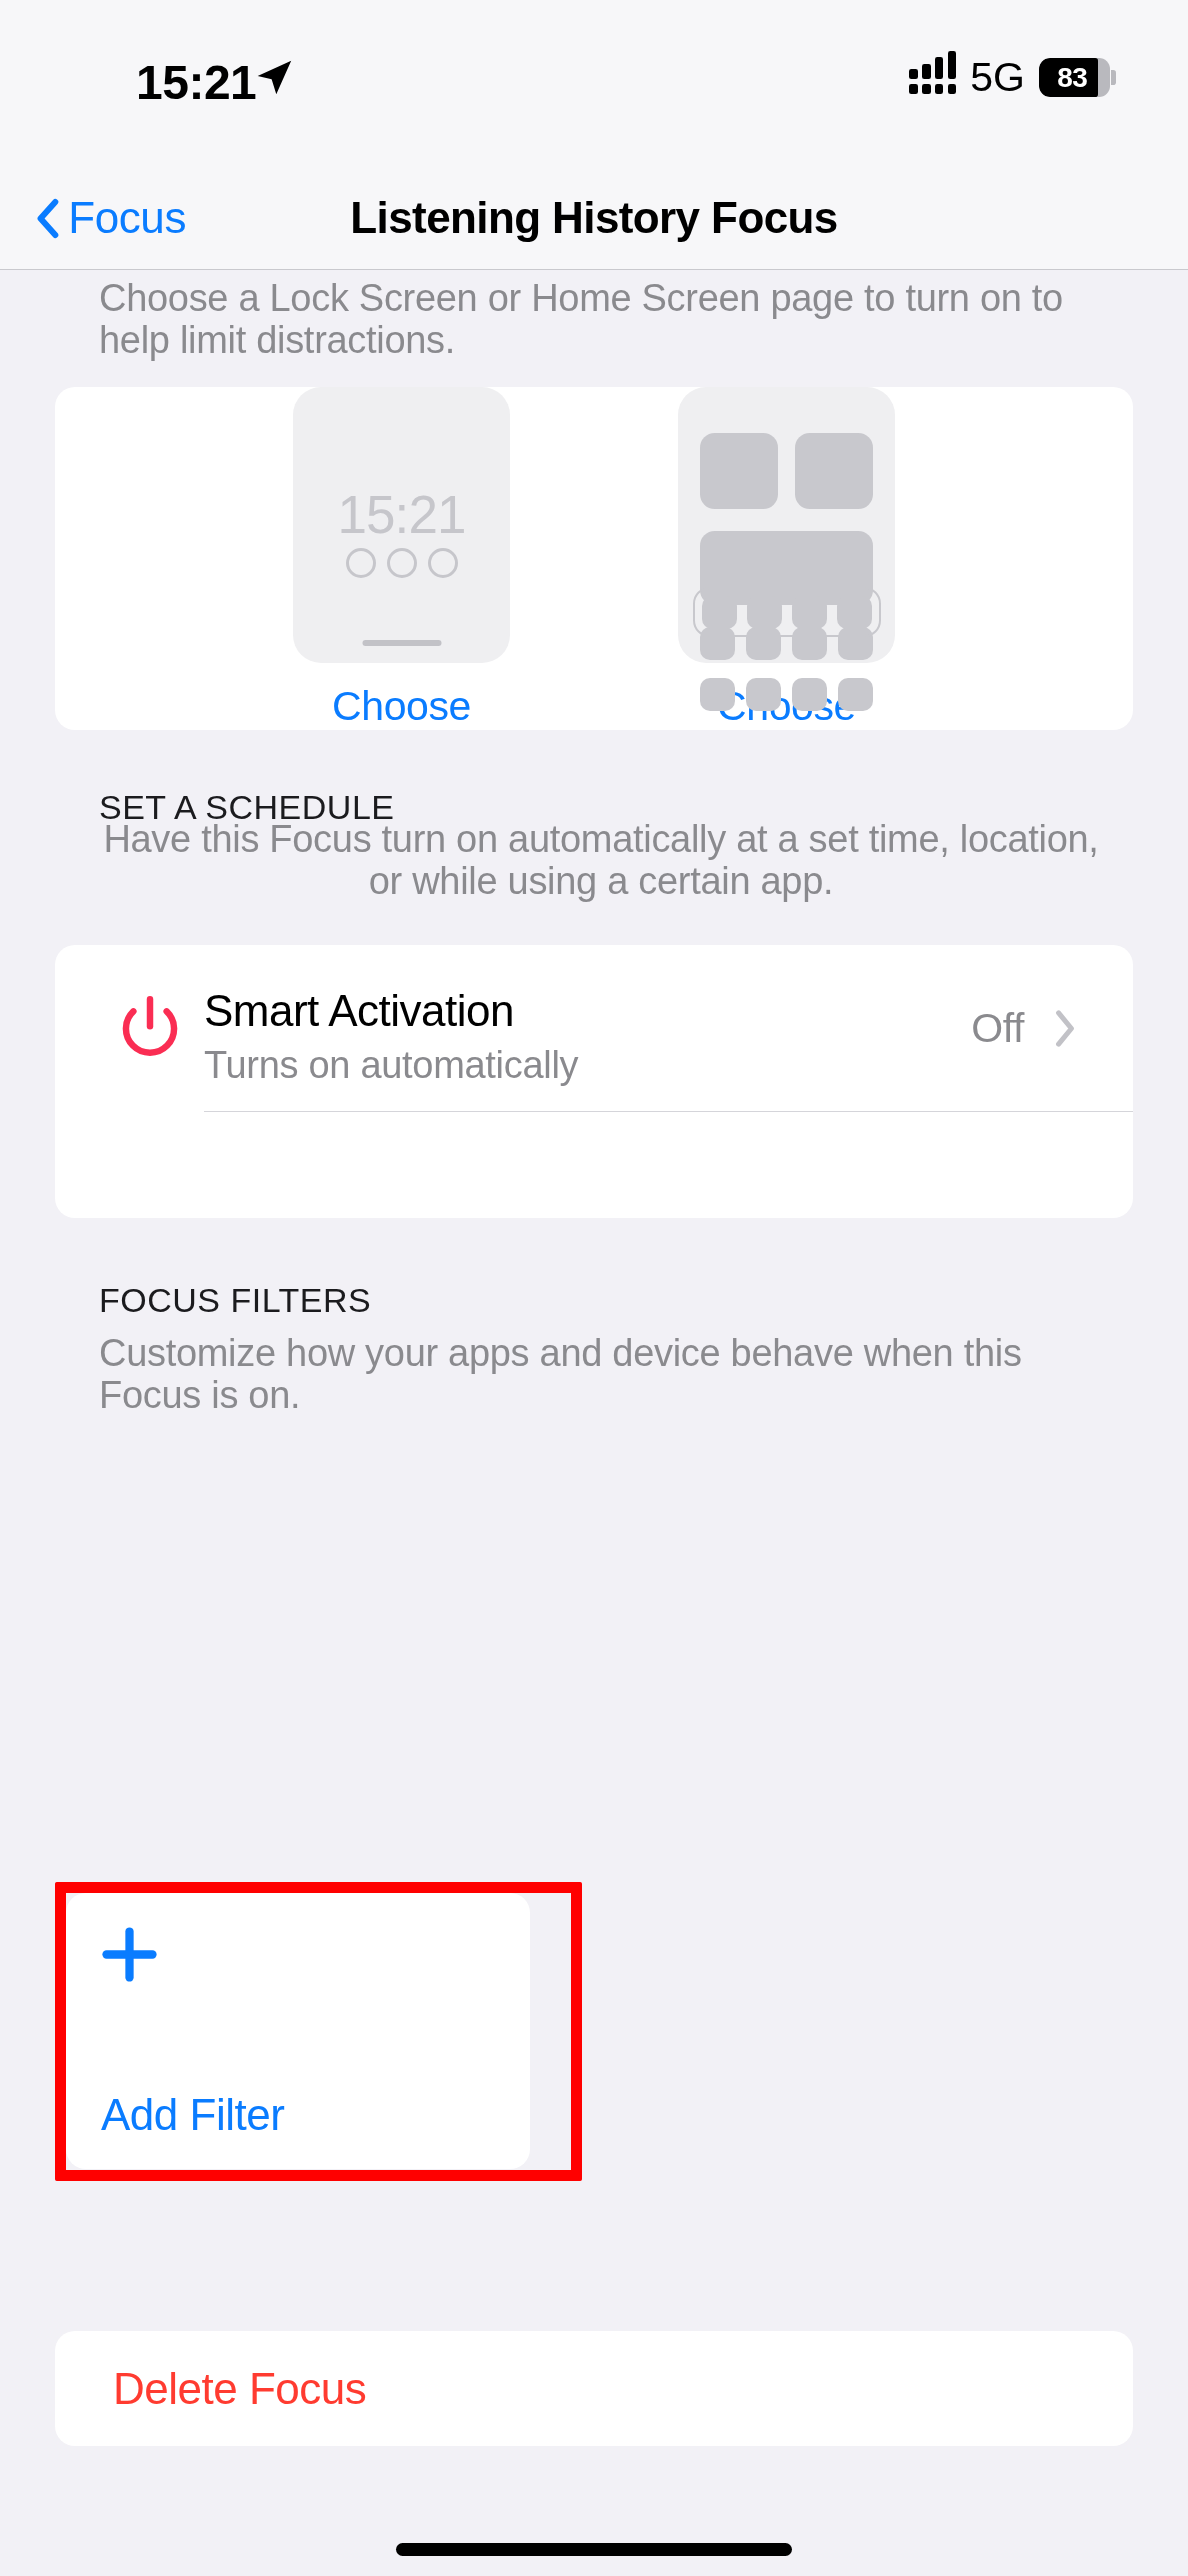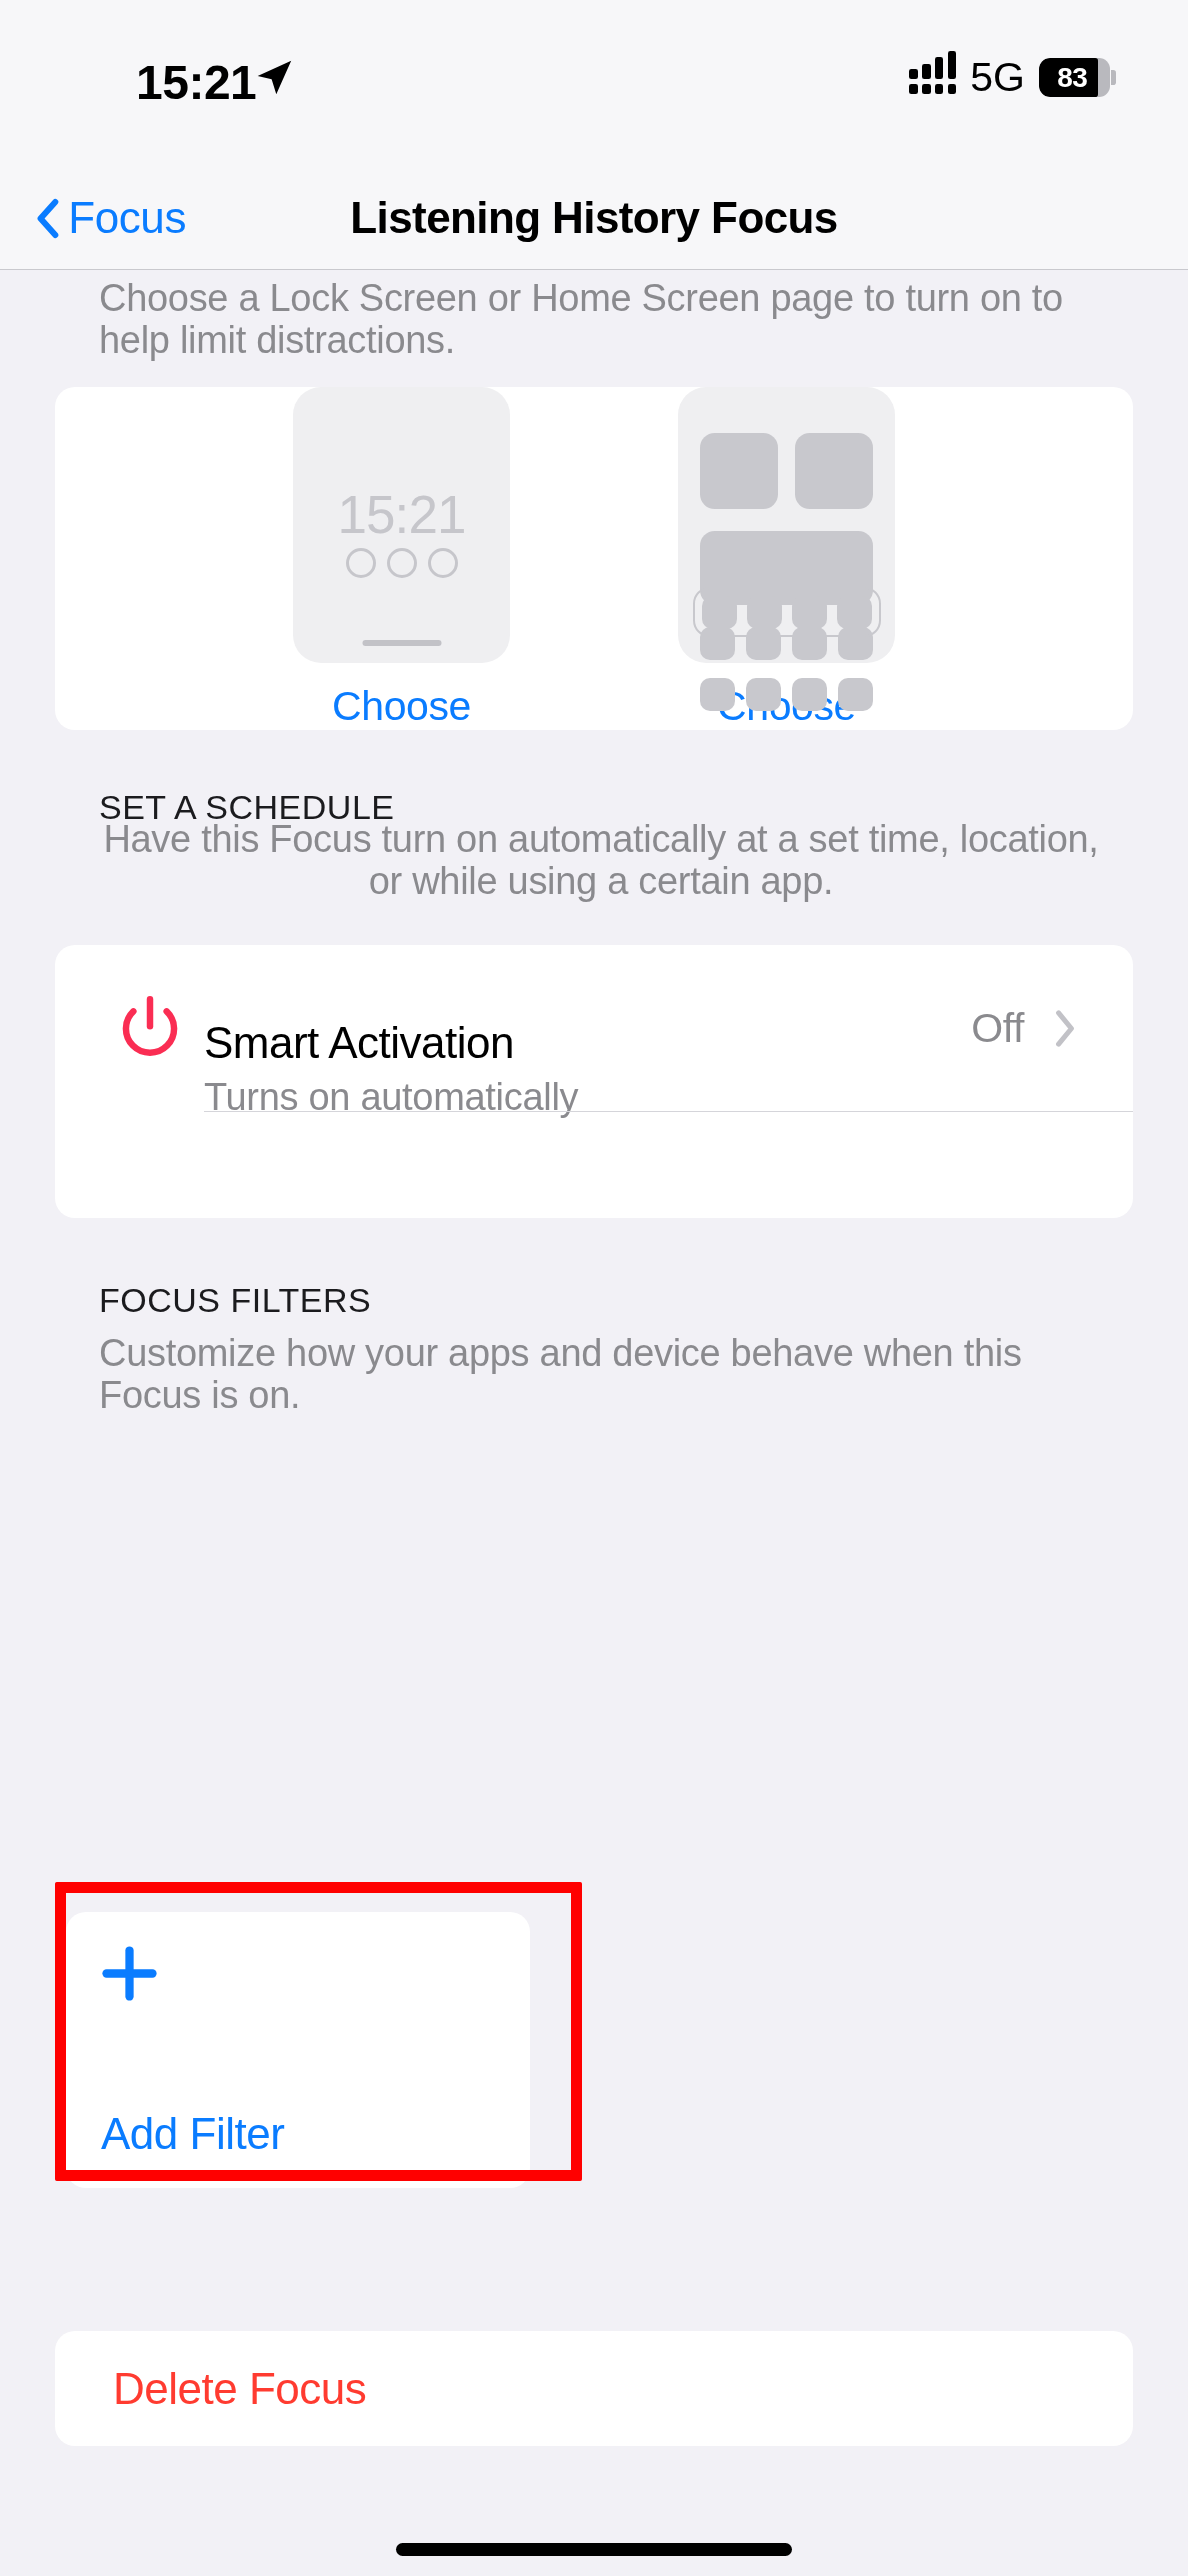--- a/index.html
+++ b/index.html
@@ -133,21 +133,21 @@
   .hs-dock-icon { width:35px; height:33px; border-radius:10px; background:#C8C8CD; }
 
   
   #schedule-card { left:55px; top:675px; width:1078px; height:273px; }
   .row-sa {
     position:absolute; left:0; top:0; width:1078px; height:166px;
     display:flex; align-items:center; cursor:pointer;
   }
   .sa-icon { position:absolute; left:58px; top:46px; width:74px; height:74px; }
   .sa-texts { position:absolute; left:149px; top:39px; }
-  .sa-title { font-size:44px; color:#000; letter-spacing:-0.5px; line-height:53px;margin-top:32px; }
+  .sa-title { font-size:44px; color:#000; letter-spacing:-0.5px; line-height:53px; }
   .sa-sub { font-size:38px; color:#8A8A8E; letter-spacing:-0.3px; line-height:48px; margin-top:3.7px; }
   .sa-value {
     position:absolute; right:109px; top:0; height:166px;
     display:flex; align-items:center;
     font-size:41px; color:#8A8A8E; letter-spacing:-0.4px;
   }
   .sa-chev { position:absolute; right:57px; top:0; height:166px; display:flex; align-items:center; }
   .row-sep {
     position:absolute; left:149px; top:166px; width:929px; height:1.4px; background:#D5D5DA;
   }
@@ -156,21 +156,20 @@
     display:flex; align-items:center; cursor:pointer;
   }
   .row-add-schedule span {
     margin-left:149px; font-size:44px; color:#0A7CFF; letter-spacing:-0.5px;
   }
 
   
   #filter-card {
     left:66px; top:1623px; width:464px; height:276px;
     border-radius:20px;
-    margin-top:19px;
   }
   #filter-highlight {
     position:absolute; left:55px; top:1612px; width:527px; height:299px;
     border:11px solid #FF0000; border-radius:1.8px; z-index:5; pointer-events:none;
   }
   .plus-icon { position:absolute; left:35px; top:33px; width:57px; height:57px; }
   .add-filter-label {
     position:absolute; left:35px; bottom:29.5px;
     font-size:44px; color:#0A7CFF; letter-spacing:-0.5px;
   }

